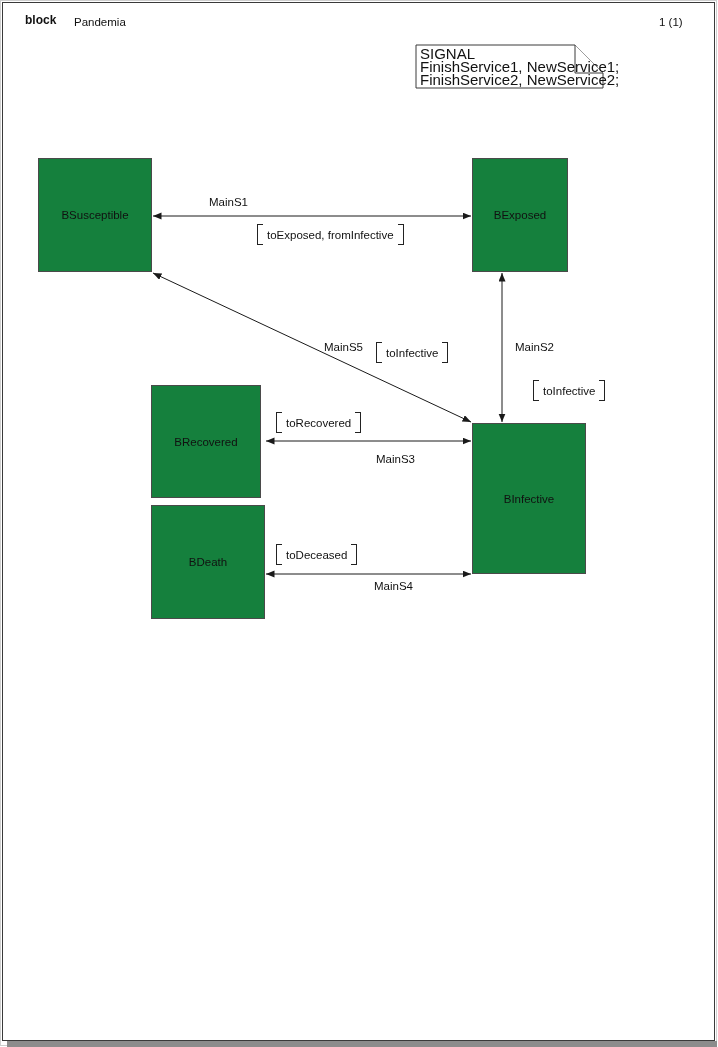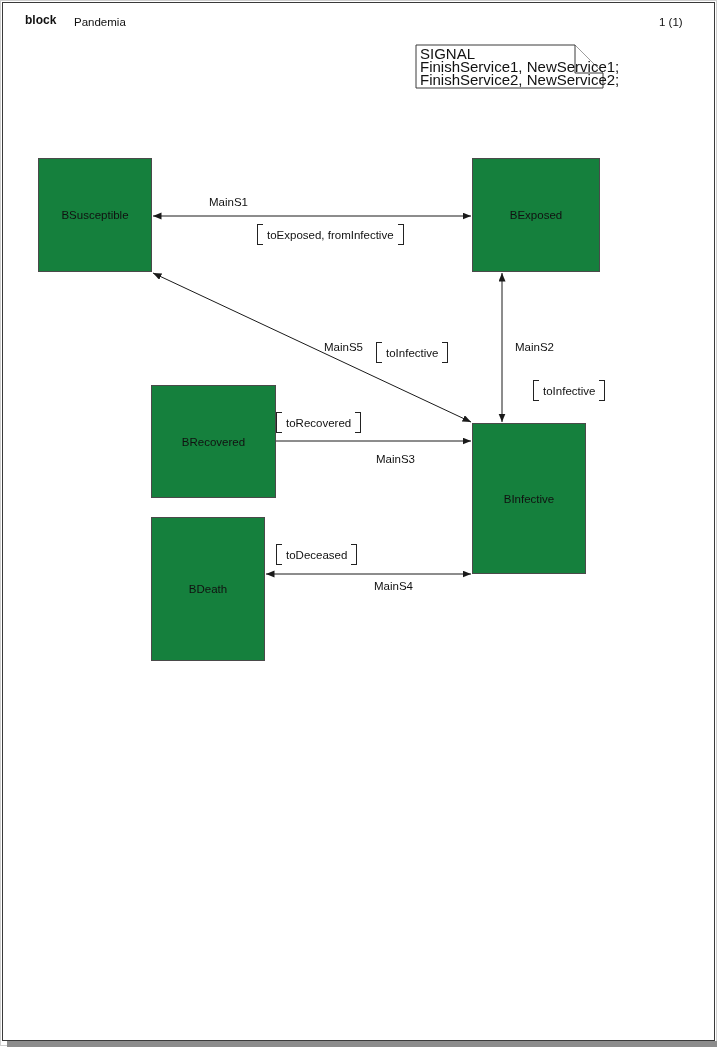--- a/index.html
+++ b/index.html
@@ -16,23 +16,23 @@
   .hdr-kind  { position:absolute; left:25px; top:13px; font-size:12px; font-weight:bold; }
   .hdr-title { position:absolute; left:74px; top:16px; font-size:11.5px; }
   .hdr-page  { position:absolute; left:659px; top:16px; font-size:11.5px; }
 
   svg.overlay { position:absolute; left:0; top:0; width:718px; height:1047px; }
 
   .block { position:absolute; box-sizing:border-box; background:#15803d;
            border:1px solid #4a4a4a; display:flex; align-items:center;
            justify-content:center; font-size:11.5px; }
   .b-susceptible { left:38px;  top:158px; width:114px; height:114px; }
-  .b-exposed     { left:472px; top:158px; width:128px; height:114px; }
-  .b-recovered   { left:151px; top:385px; width:125px; height:113px;align-items:center; }
-  .b-death       { left:151px; top:517px; width:114px; height:144px; }
+  .b-exposed     { left:472px; top:158px; width:96px; height:114px; }
+  .b-recovered   { left:151px; top:385px; width:110px; height:113px;align-items:center; }
+  .b-death       { left:151px; top:505px; width:114px; height:114px; }
   .b-infective   { left:472px; top:423px; width:114px; height:151px; }
 
   .chlabel { position:absolute; font-size:11.5px; white-space:nowrap; }
   .ch-s1 { left:209px; top:196px; }
   .ch-s2 { left:515px; top:341px; }
   .ch-s3 { left:376px; top:453px; }
   .ch-s4 { left:374px; top:580px; }
   .ch-s5 { left:324px; top:341px; }
 
   .siglist { position:absolute; display:flex; align-items:center; height:21px;

